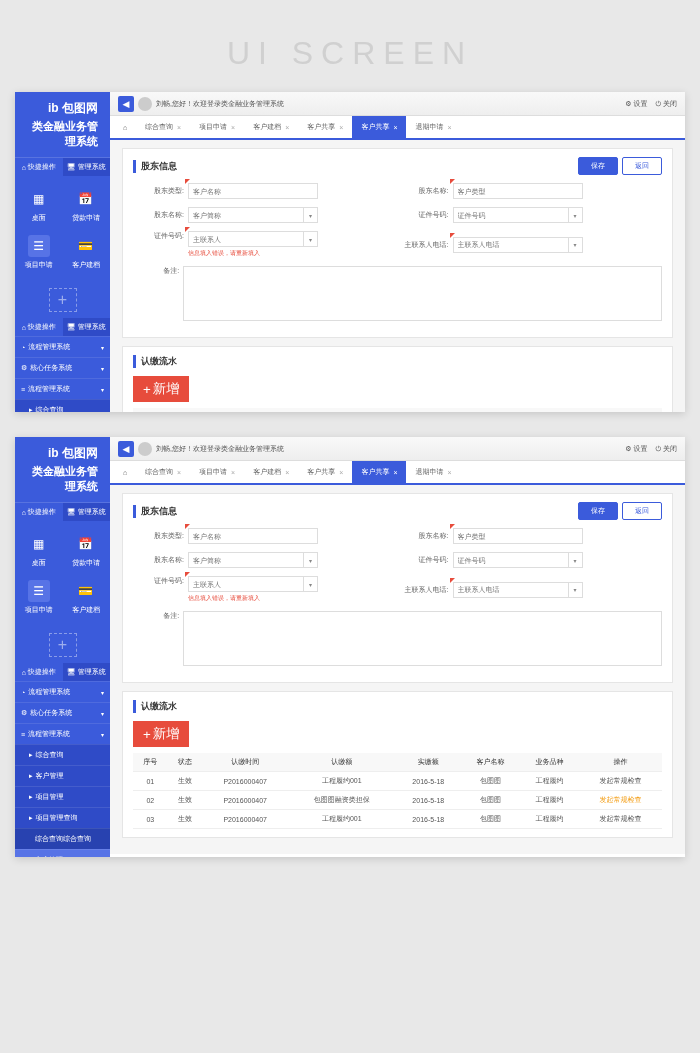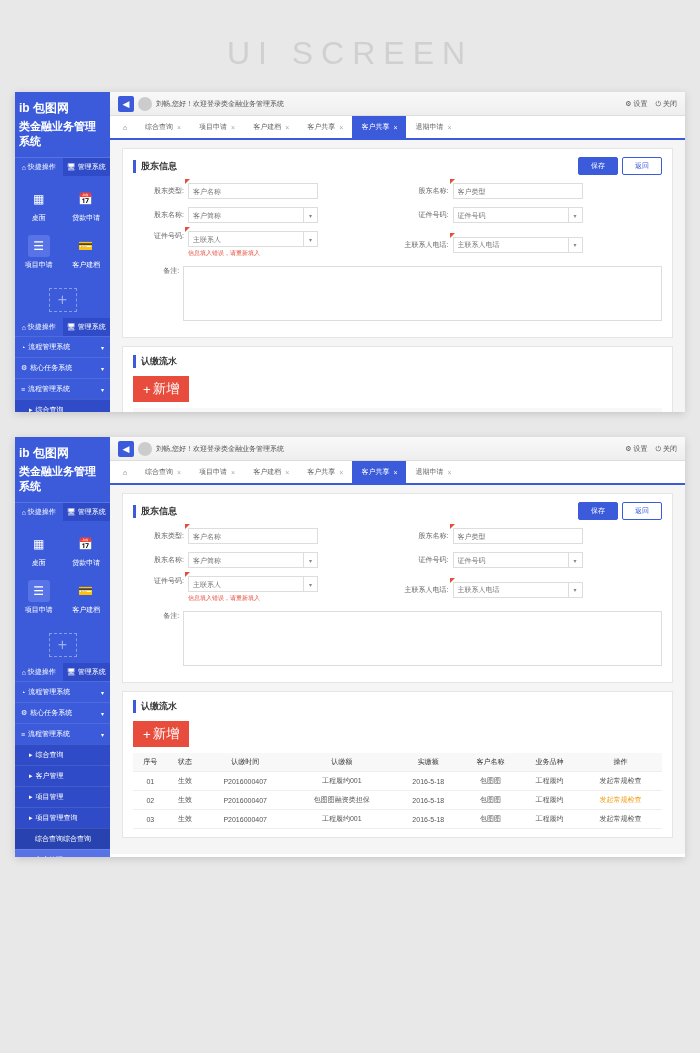--- a/index.html
+++ b/index.html
@@ -2,21 +2,21 @@
 <html><head>
 <meta charset="utf-8">
 <style>
 * { margin: 0; padding: 0; box-sizing: border-box; font-family: "Microsoft YaHei", sans-serif; }
 body { background: #e8e8e8; width: 700px; }
 .page-title { text-align: center; font-size: 32px; color: #d0d0d0; letter-spacing: 8px; padding: 35px 0 20px; font-weight: 300; }
 .app-window { background: #fff; margin: 0 15px 25px; box-shadow: 0 2px 8px rgba(0,0,0,0.15); position: relative; }
 .app-window.first { height: 320px; overflow: hidden; }
 .app-window.second { height: 420px; overflow: hidden; }
 .sidebar { width: 95px; background: #3b5bdb; position: absolute; left: 0; top: 0; bottom: 0; color: #fff; font-size: 8px; }
-.brand { padding: 8px 4px; text-align: left; border-bottom: 1px solid rgba(255,255,255,0.15); }
+.brand { padding: 8px 12px; text-align: right; border-bottom: 1px solid rgba(255,255,255,0.15); }
 .brand-logo { font-size: 12px; font-weight: bold; margin-bottom: 2px; }
 .brand-sub { font-size: 11px; font-weight: bold; }
 .side-tabs { display: flex; background: #2f4bc7; font-size: 7px; }
 .side-tab { flex: 1; padding: 4px 2px; text-align: center; display: flex; align-items: center; justify-content: center; gap: 2px; }
 .side-tab.active { background: #3b5bdb; }
 .icon-grid { display: flex; flex-wrap: wrap; padding: 6px 0; }
 .icon-cell { width: 50%; text-align: center; padding: 6px 0; }
 .icon-box { width: 22px; height: 22px; margin: 0 auto 3px; border-radius: 3px; display: flex; align-items: center; justify-content: center; font-size: 12px; }
 .icon-box.active { background: #5773e6; }
 .icon-cell span { font-size: 7px; }

